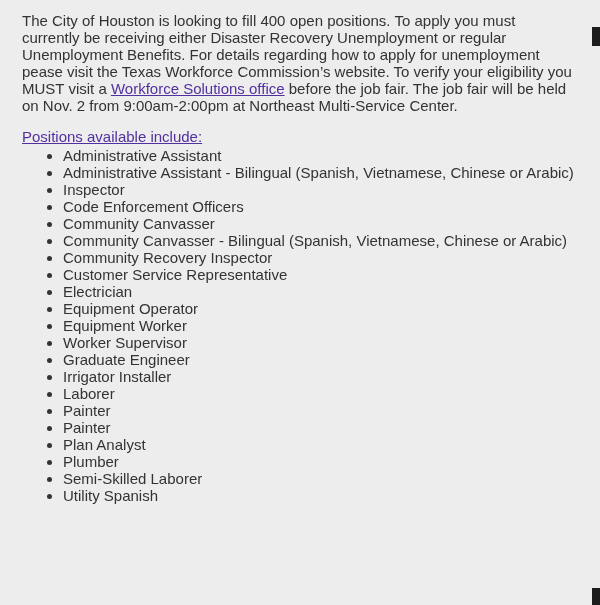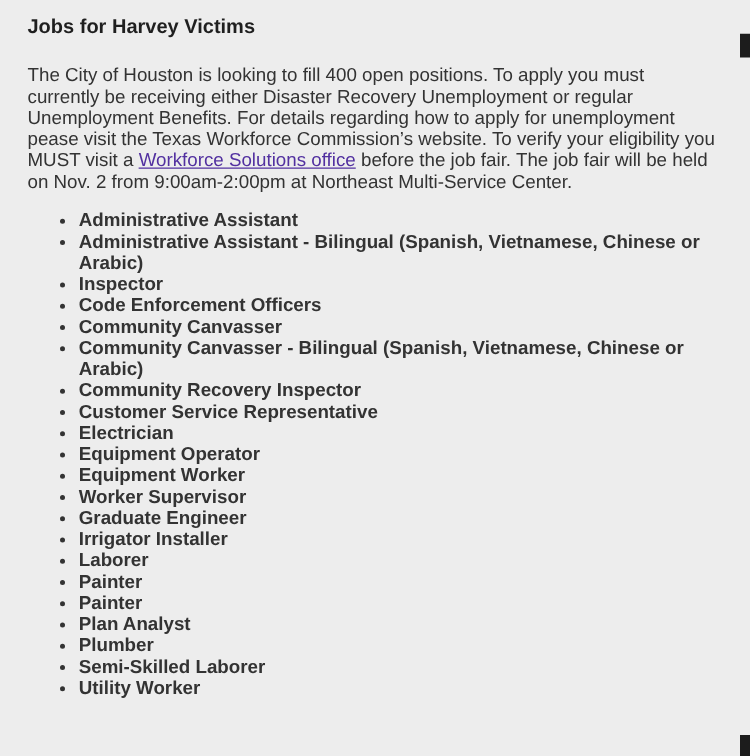--- a/index.html
+++ b/index.html
@@ -40,42 +40,41 @@
   p.positions-heading { margin: 0; }
   a.link, .link {
     color: var(--link);
     text-decoration: underline;
     cursor: pointer;
   }
   ul.positions {
     margin: 2px 0 0 0;
     padding: 0 0 0 41px;
     list-style-type: disc;
-    font-weight: bold;
   }
   ul.positions li { padding: 0; margin: 0; }
   p.footer { margin: 0; }
   .scroll-thumb {
     position: absolute;
     right: 0;
     width: 8px;
     background: var(--scrollbar);
   }
   .scroll-thumb.top { top: 27px; height: 19px; }
   .scroll-thumb.bottom { bottom: 0; height: 17px; }
 </style>
 </head>
 <body>
 
 <div class="page">
 
-  <h1 class="title">Jobs for Harvey Victims</h1>
 
   <p class="intro"><span>The City of Houston is looking to fill 400 open positions. To apply you must currently be receiving either Disaster Recovery Unemployment or regular Unemployment Benefits. For details regarding how to apply for unemployment pease visit the Texas Workforce Commission’s website. To verify your eligibility you MUST visit a </span><a class="link">Workforce Solutions office</a><span> before the job fair. The job fair will be held on Nov. 2  from 9:00am-2:00pm at Northeast Multi-Service Center.</span></p>
 
+  <p class="positions-heading"><a class="link">Positions available include:</a></p>
 
   <ul class="positions" id="positions-list">
       <li>Administrative Assistant</li>
       <li>Administrative Assistant - Bilingual (Spanish, Vietnamese, Chinese or Arabic)</li>
       <li>Inspector</li>
       <li>Code Enforcement Officers</li>
       <li>Community Canvasser</li>
       <li>Community Canvasser - Bilingual (Spanish, Vietnamese, Chinese or Arabic)</li>
       <li>Community Recovery Inspector</li>
       <li>Customer Service Representative</li>
@@ -84,20 +83,20 @@
       <li>Equipment Worker</li>
       <li>Worker Supervisor</li>
       <li>Graduate Engineer</li>
       <li>Irrigator Installer</li>
       <li>Laborer</li>
       <li>Painter</li>
       <li>Painter</li>
       <li>Plan Analyst</li>
       <li>Plumber</li>
       <li>Semi-Skilled Laborer</li>
-      <li>Utility Worker</li>
+      <li>Utility Spanish</li>
     </ul>
 
 
   <div class="scroll-thumb top"></div>
   <div class="scroll-thumb bottom"></div>
 
 </div>
 
 </body></html>

